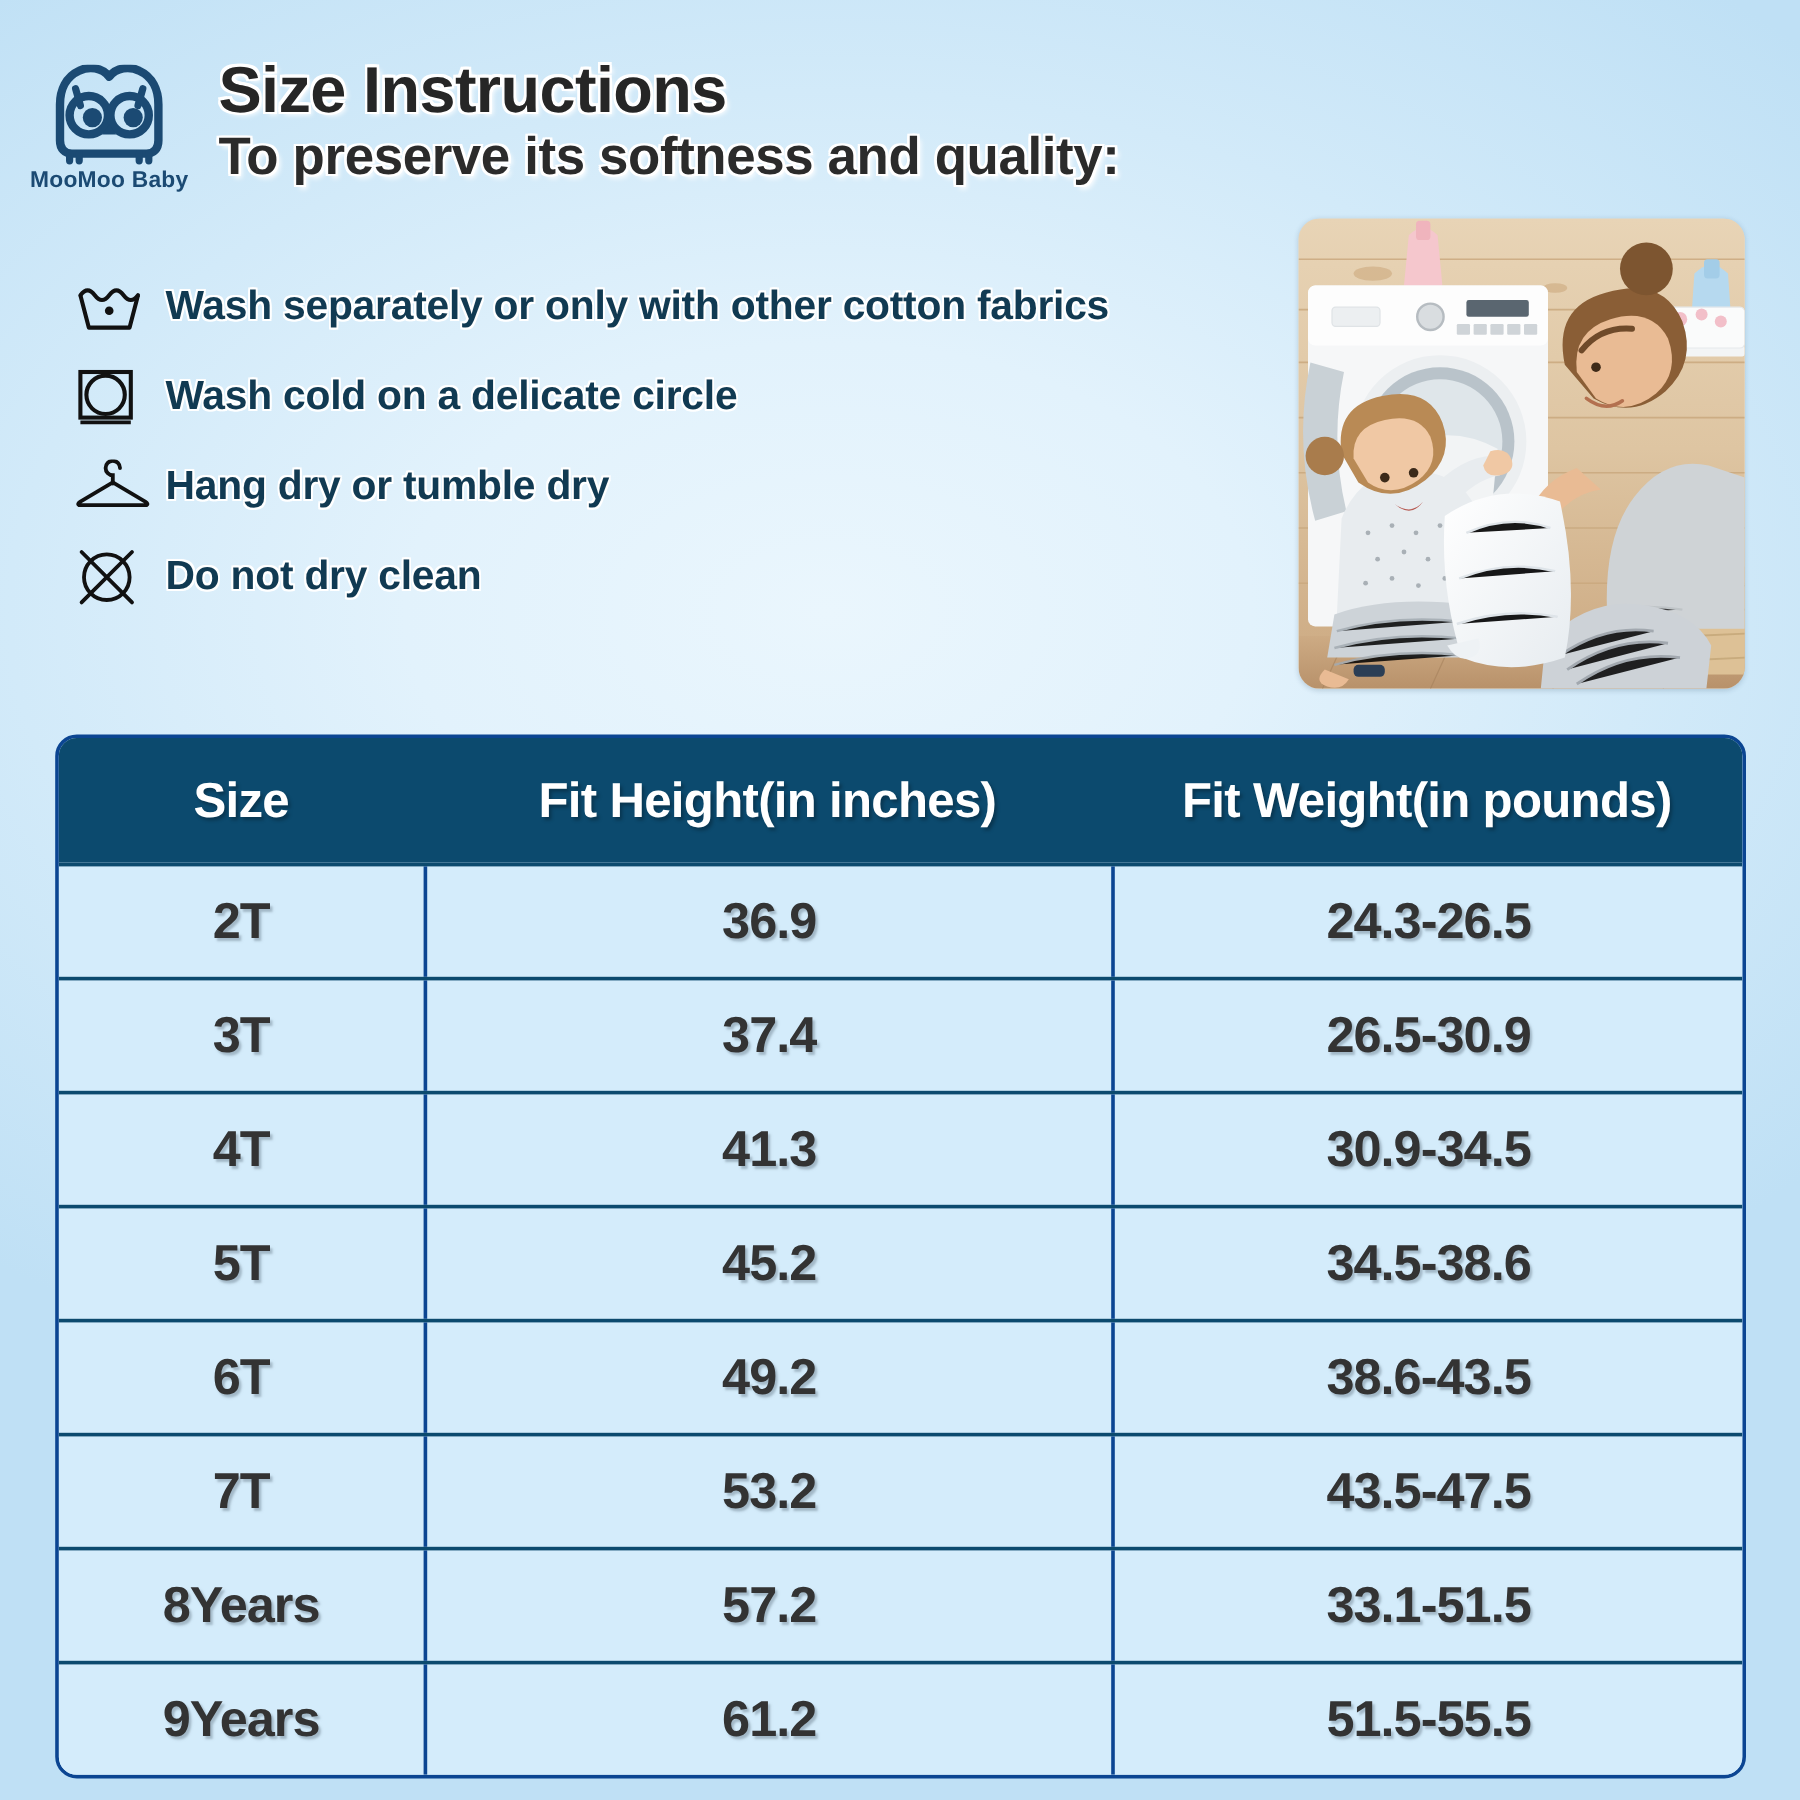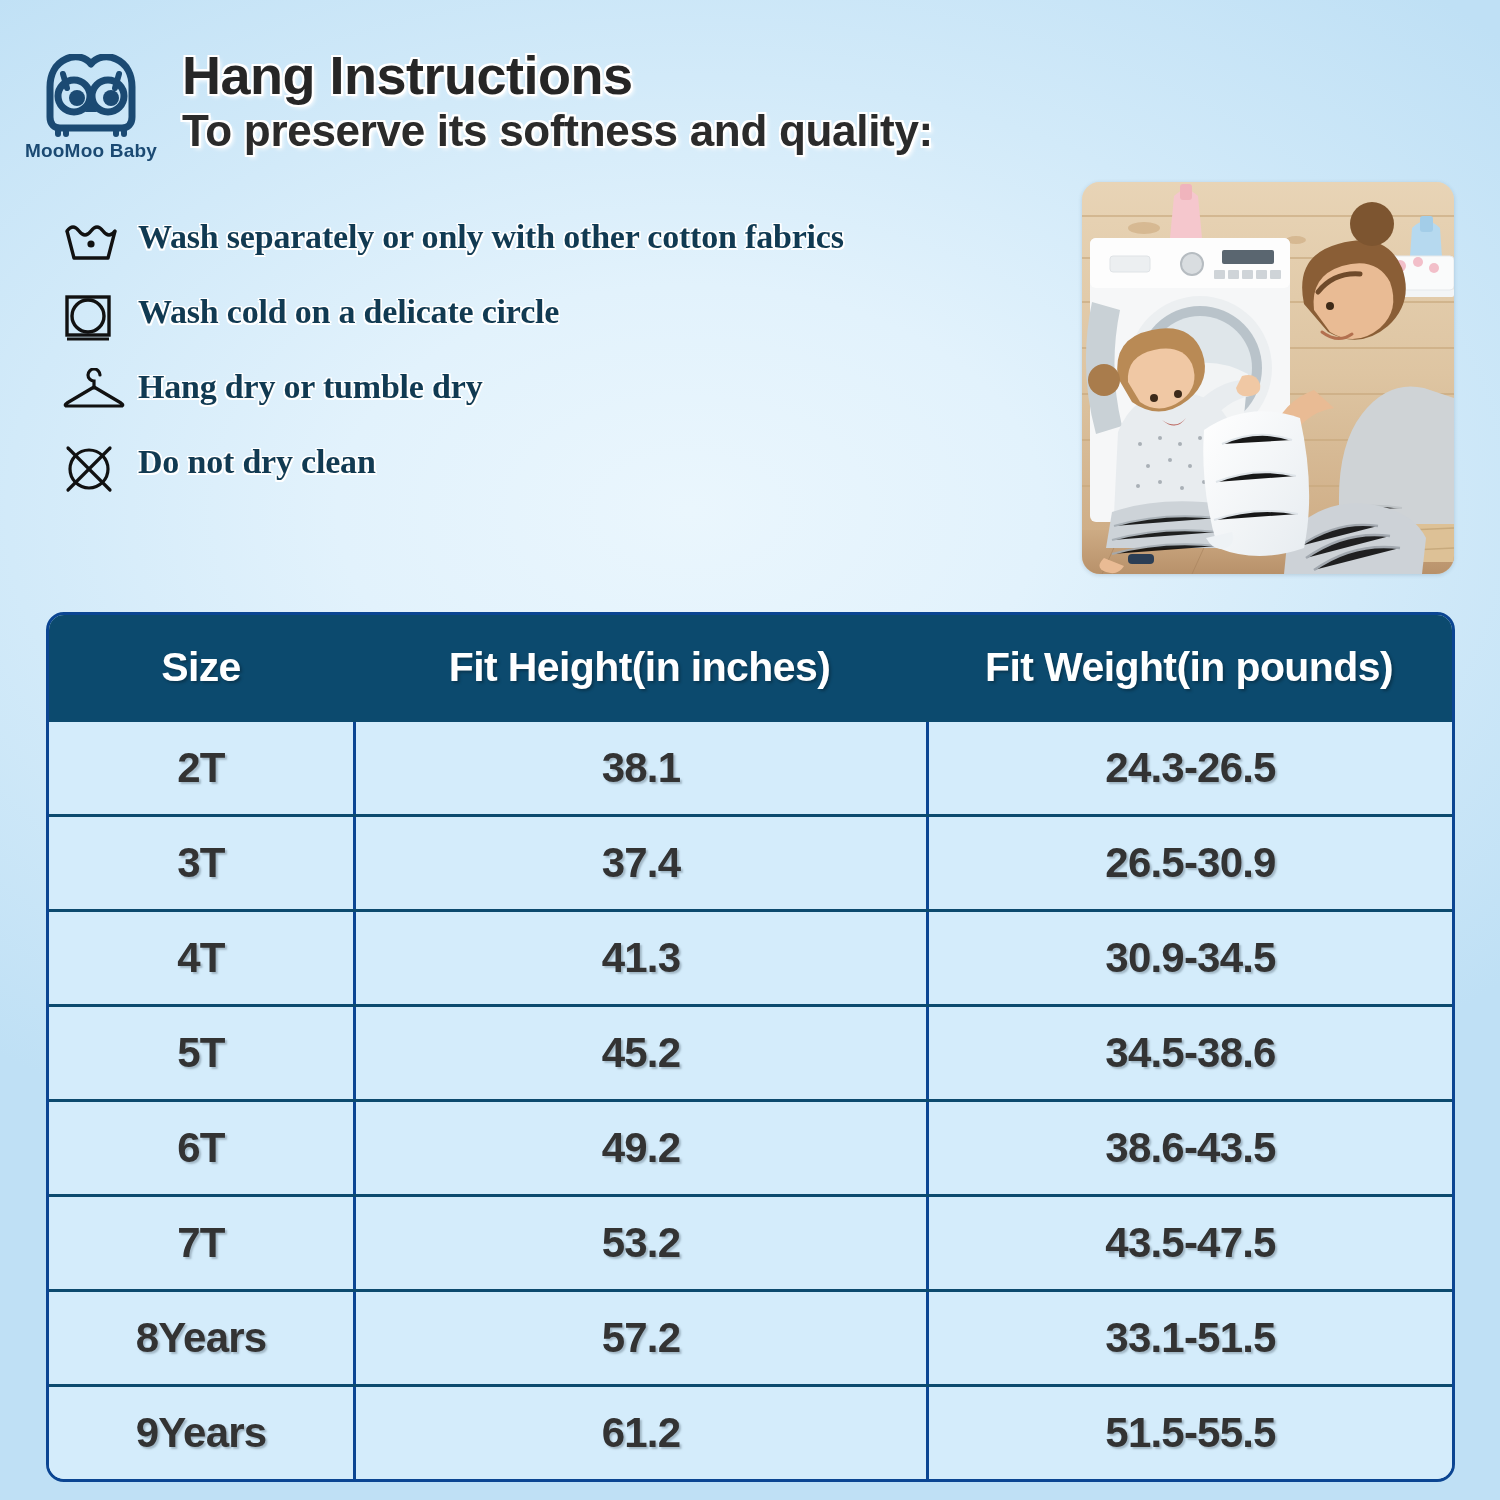--- a/index.html
+++ b/index.html
@@ -87,22 +87,21 @@
   .care-list {
     position: absolute;
     left: 62px;
     top: 218px;
     width: 1010px;
   }
 
   .care-row {
     height: 75px;
     display: flex;
-    align-items: flex-start;
-    font-family: Liberation Serif, serif;
+    align-items: center;
   }
 
   .care-icon {
     width: 76px;
     flex: 0 0 76px;
     display: flex;
     align-items: center;
     justify-content: flex-start;
   }
 
@@ -206,21 +205,21 @@
         <circle cx="38" cy="42" r="16" fill="none" stroke="#1b4a73" stroke-width="7"></circle>
         <circle cx="72" cy="42" r="16" fill="none" stroke="#1b4a73" stroke-width="7"></circle>
         <circle cx="41" cy="44" r="8" fill="#1b4a73"></circle>
         <circle cx="75" cy="44" r="8" fill="#1b4a73"></circle>
         <path d="M55 50 L49 58 L61 58 Z" fill="#1b4a73"></path>
       </svg>
       <div class="logo-word">MooMoo Baby</div>
     </div>
 
     <div class="title-block">
-      <div class="main-title">Hang Instructions</div>
+      <div class="main-title">Size Instructions</div>
       <div class="sub-title">To preserve its softness and quality:</div>
     </div>
   </div>
 
   <div class="care-list">
 
     <div class="care-row">
       <span class="care-icon">
         <svg width="58" height="46" viewBox="0 0 58 46">
           <path d="M5 13 L12 40 L46 40 L53 13" fill="none" stroke="#111" stroke-width="3.4" stroke-linejoin="round"></path>
@@ -418,21 +417,21 @@
   <div class="size-table">
 
     <div class="st-head">
       <div class="c-size">Size</div>
       <div class="c-height">Fit Height(in inches)</div>
       <div class="c-weight">Fit Weight(in pounds)</div>
     </div>
 
     <div class="st-row">
       <div class="c-size">2T</div>
-      <div class="c-height">38.1</div>
+      <div class="c-height">36.9</div>
       <div class="c-weight">24.3-26.5</div>
     </div>
 
     <div class="st-row">
       <div class="c-size">3T</div>
       <div class="c-height">37.4</div>
       <div class="c-weight">26.5-30.9</div>
     </div>
 
     <div class="st-row">

